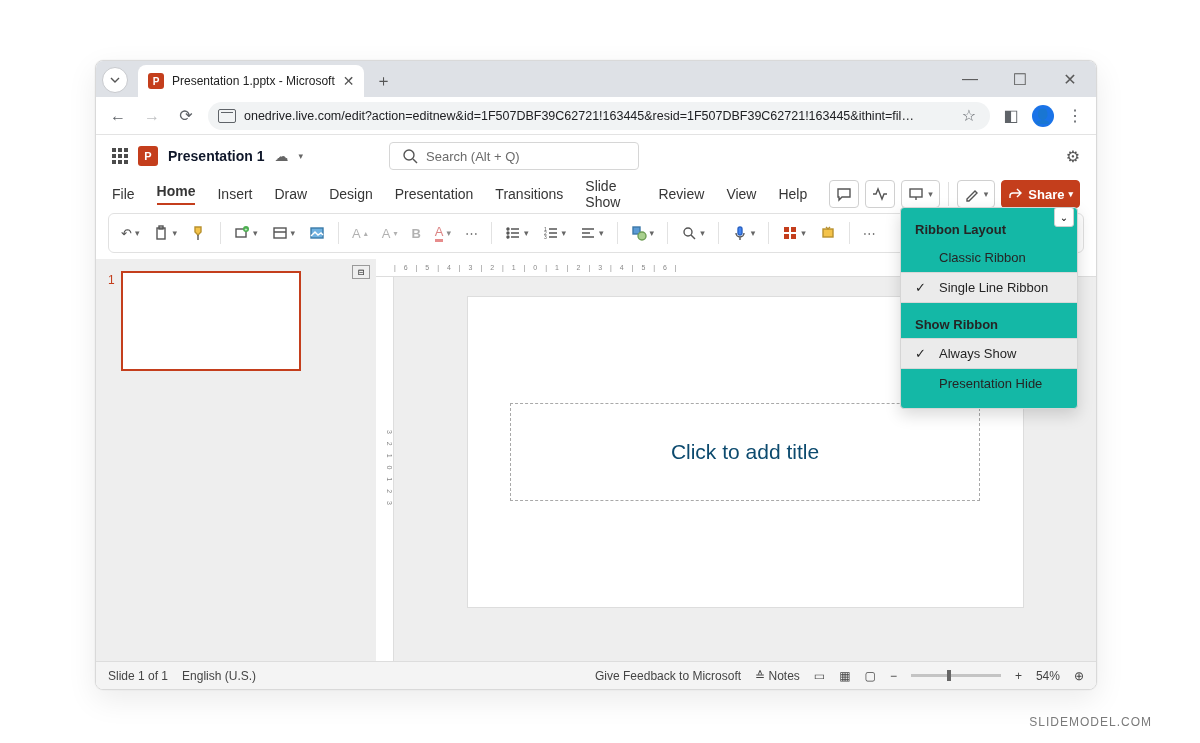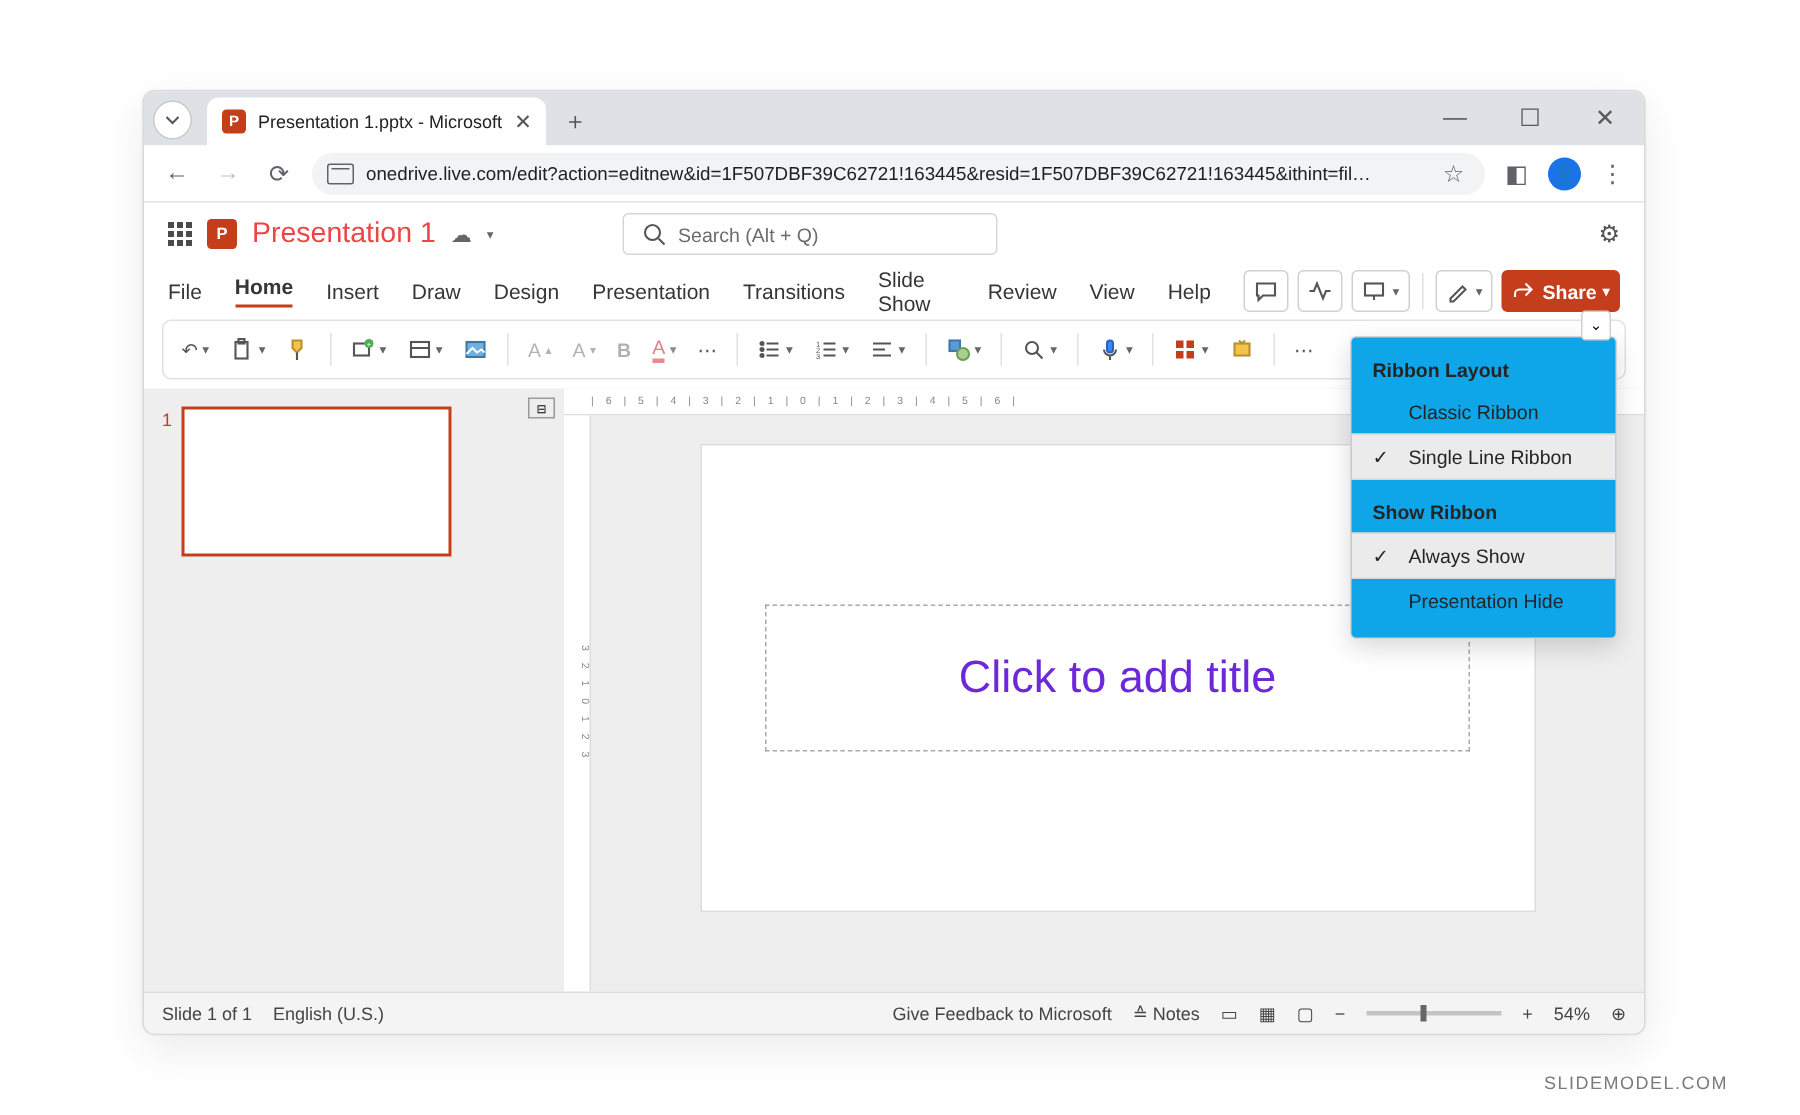--- a/index.html
+++ b/index.html
@@ -23,21 +23,21 @@
   .omni .site { width: 18px; height: 14px; border: 1px solid #5f6368; border-radius: 2px; position: relative; }
   .omni .site::after { content: ""; position: absolute; top: 2px; left: 2px; right: 2px; height: 1px; background: #5f6368; }
   .star, .ext, .avatar, .kebab { width: 22px; text-align: center; color: #5f6368; font-size: 16px; }
   .avatar { background: #1a73e8; color: #fff; border-radius: 50%; width: 22px; height: 22px; display: inline-flex; align-items: center; justify-content: center; font-size: 14px; }
 
   
   .apptitle { height: 42px; display: flex; align-items: center; padding: 0 16px; gap: 10px; }
   .waffle { display: grid; grid-template-columns: repeat(3,4px); grid-template-rows: repeat(3,4px); gap: 2px; }
   .waffle span { background: #4b4b4b; width: 4px; height: 4px; }
   .pIcon { width: 20px; height: 20px; border-radius: 3px; background: #c43e1c; color: #fff; font-size: 11px; font-weight: bold; display: inline-flex; align-items: center; justify-content: center; }
-  .doctitle { font-size: 19px; color: #ef4444; }
+  .doctitle { font-size: 14px; color: #0f172a; font-weight: bold; }
   .cloudico { color: #666; font-size: 14px; }
   .searchbox { margin-left: 76px; display: flex; align-items: center; gap: 8px; color: #6b6b6b; border: 1px solid #d6d6d6; border-radius: 4px; padding: 4px 12px; width: 250px; height: 28px; font-size: 13px; }
   .gear { margin-left: auto; color: #555; font-size: 16px; }
 
   
   .ribtabs { height: 34px; display: flex; align-items: center; padding: 0 16px; gap: 22px; font-size: 14px; color: #363636; }
   .ribtab { cursor: pointer; }
   .ribtab.active { font-weight: 600; border-bottom: 2px solid #c43e1c; padding-bottom: 4px; }
   .ribright { margin-left: auto; display: flex; align-items: center; gap: 6px; }
   .rbtn { border: 1px solid #d0d0d0; border-radius: 4px; height: 28px; min-width: 30px; display: flex; align-items: center; justify-content: center; background: #fff; color: #444; font-size: 13px; padding: 0 6px; gap: 4px; }
@@ -55,26 +55,26 @@
   .thumbrow { display: flex; gap: 6px; }
   .thumbnum { font-size: 12px; color: #c43e1c; margin-top: 2px; }
   .thumb { width: 180px; height: 100px; background: #fff; border: 2px solid #c43e1c; }
   .rulers-col { display: flex; flex-direction: column; }
   .ruler-h { height: 18px; background: #fff; border-bottom: 1px solid #ddd; display: flex; align-items: center; font-size: 7px; letter-spacing: 3px; color: #888; padding-left: 18px; overflow: hidden; }
   .canvaswrap { flex: 1; position: relative; display: flex; }
   .ruler-v { width: 18px; background: #fff; border-right: 1px solid #ddd; font-size: 7px; color: #888; writing-mode: vertical-rl; text-align: center; letter-spacing: 3px; overflow: hidden; }
   .canvas { flex: 1; background: #eeeeee; display: flex; align-items: flex-start; justify-content: center; padding: 20px 30px; }
   .slide { background: #fff; width: 555px; height: 310px; box-shadow: 0 0 0 1px #ddd; display: flex; flex-direction: column; align-items: center; justify-content: center; gap: 12px; }
   .ph { border: 1px dashed #a9a9a9; width: 470px; display: flex; align-items: center; justify-content: center; }
-  .ph-title { height: 98px; font-size: 30px; color: #6d28d9; }
+  .ph-title { height: 98px; font-size: 21px; color: #0c4a6e; }
   .ph-sub { height: 64px; font-size: 15px; color: #4a4a4a; }
   .outline-t { width: 18px; height: 14px; border: 1px solid #999; margin: 6px; font-size: 8px; display: flex; align-items: center; justify-content: center; }
 
   
-  .popup { position: absolute; top: 163px; right: 18px; width: 178px; background: #0ea5e9; border: 1px solid #d5d5d5; box-shadow: 0 6px 16px rgba(0,0,0,0.15); border-radius: 4px; padding: 10px 0; font-size: 13px; color: #252525; z-index: 50; }
+  .popup { position: absolute; top: 146px; right: 18px; width: 178px; background: #14b8a6; border: 1px solid #d5d5d5; box-shadow: 0 6px 16px rgba(0,0,0,0.15); border-radius: 4px; padding: 10px 0; font-size: 13px; color: #252525; z-index: 50; }
   .popup .hdr { font-weight: 600; padding: 4px 14px 6px; }
   .popup .opt { display: flex; align-items: center; gap: 10px; padding: 7px 14px; }
   .popup .opt.sel { background: #ebebeb; border-top: 1px solid #d8d8d8; border-bottom: 1px solid #d8d8d8; }
   .popup .chk { width: 14px; display: inline-block; }
   .ribbon-tgl { position: absolute; top: 146px; right: 22px; width: 20px; height: 20px; border: 1px solid #cfcfcf; border-radius: 3px; display: flex; align-items: center; justify-content: center; font-size: 10px; background: #fff; z-index: 60; }
 
   
   .status { height: 28px; background: #f4f4f4; border-top: 1px solid #ddd; display: flex; align-items: center; padding: 0 12px; font-size: 12px; color: #444; gap: 14px; }
   .status .mid { margin-left: auto; }
   .zoomtrack { width: 90px; height: 3px; background: #c4c4c4; position: relative; }

